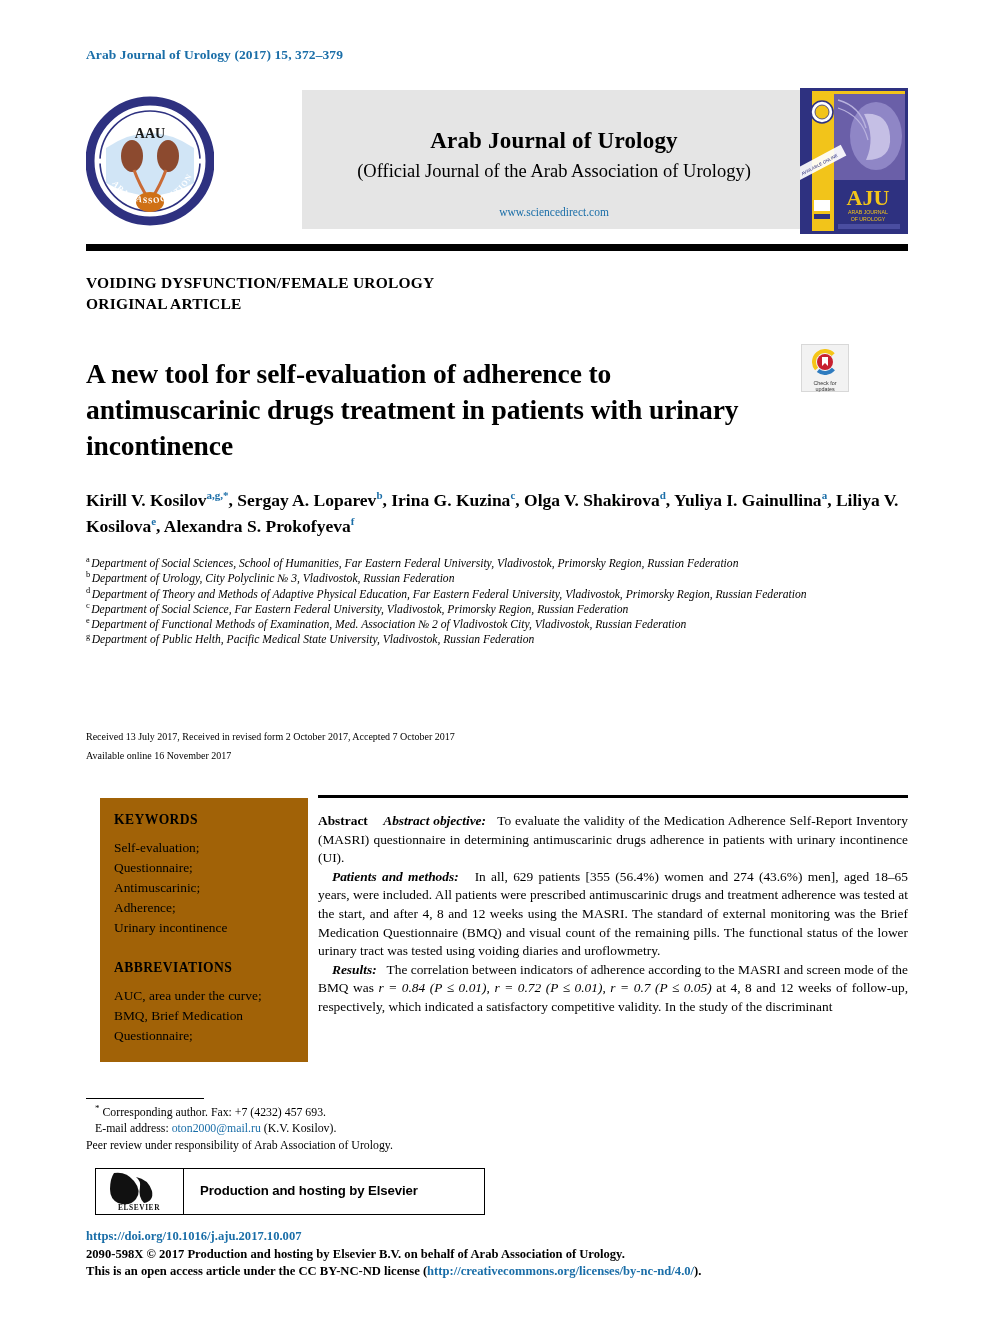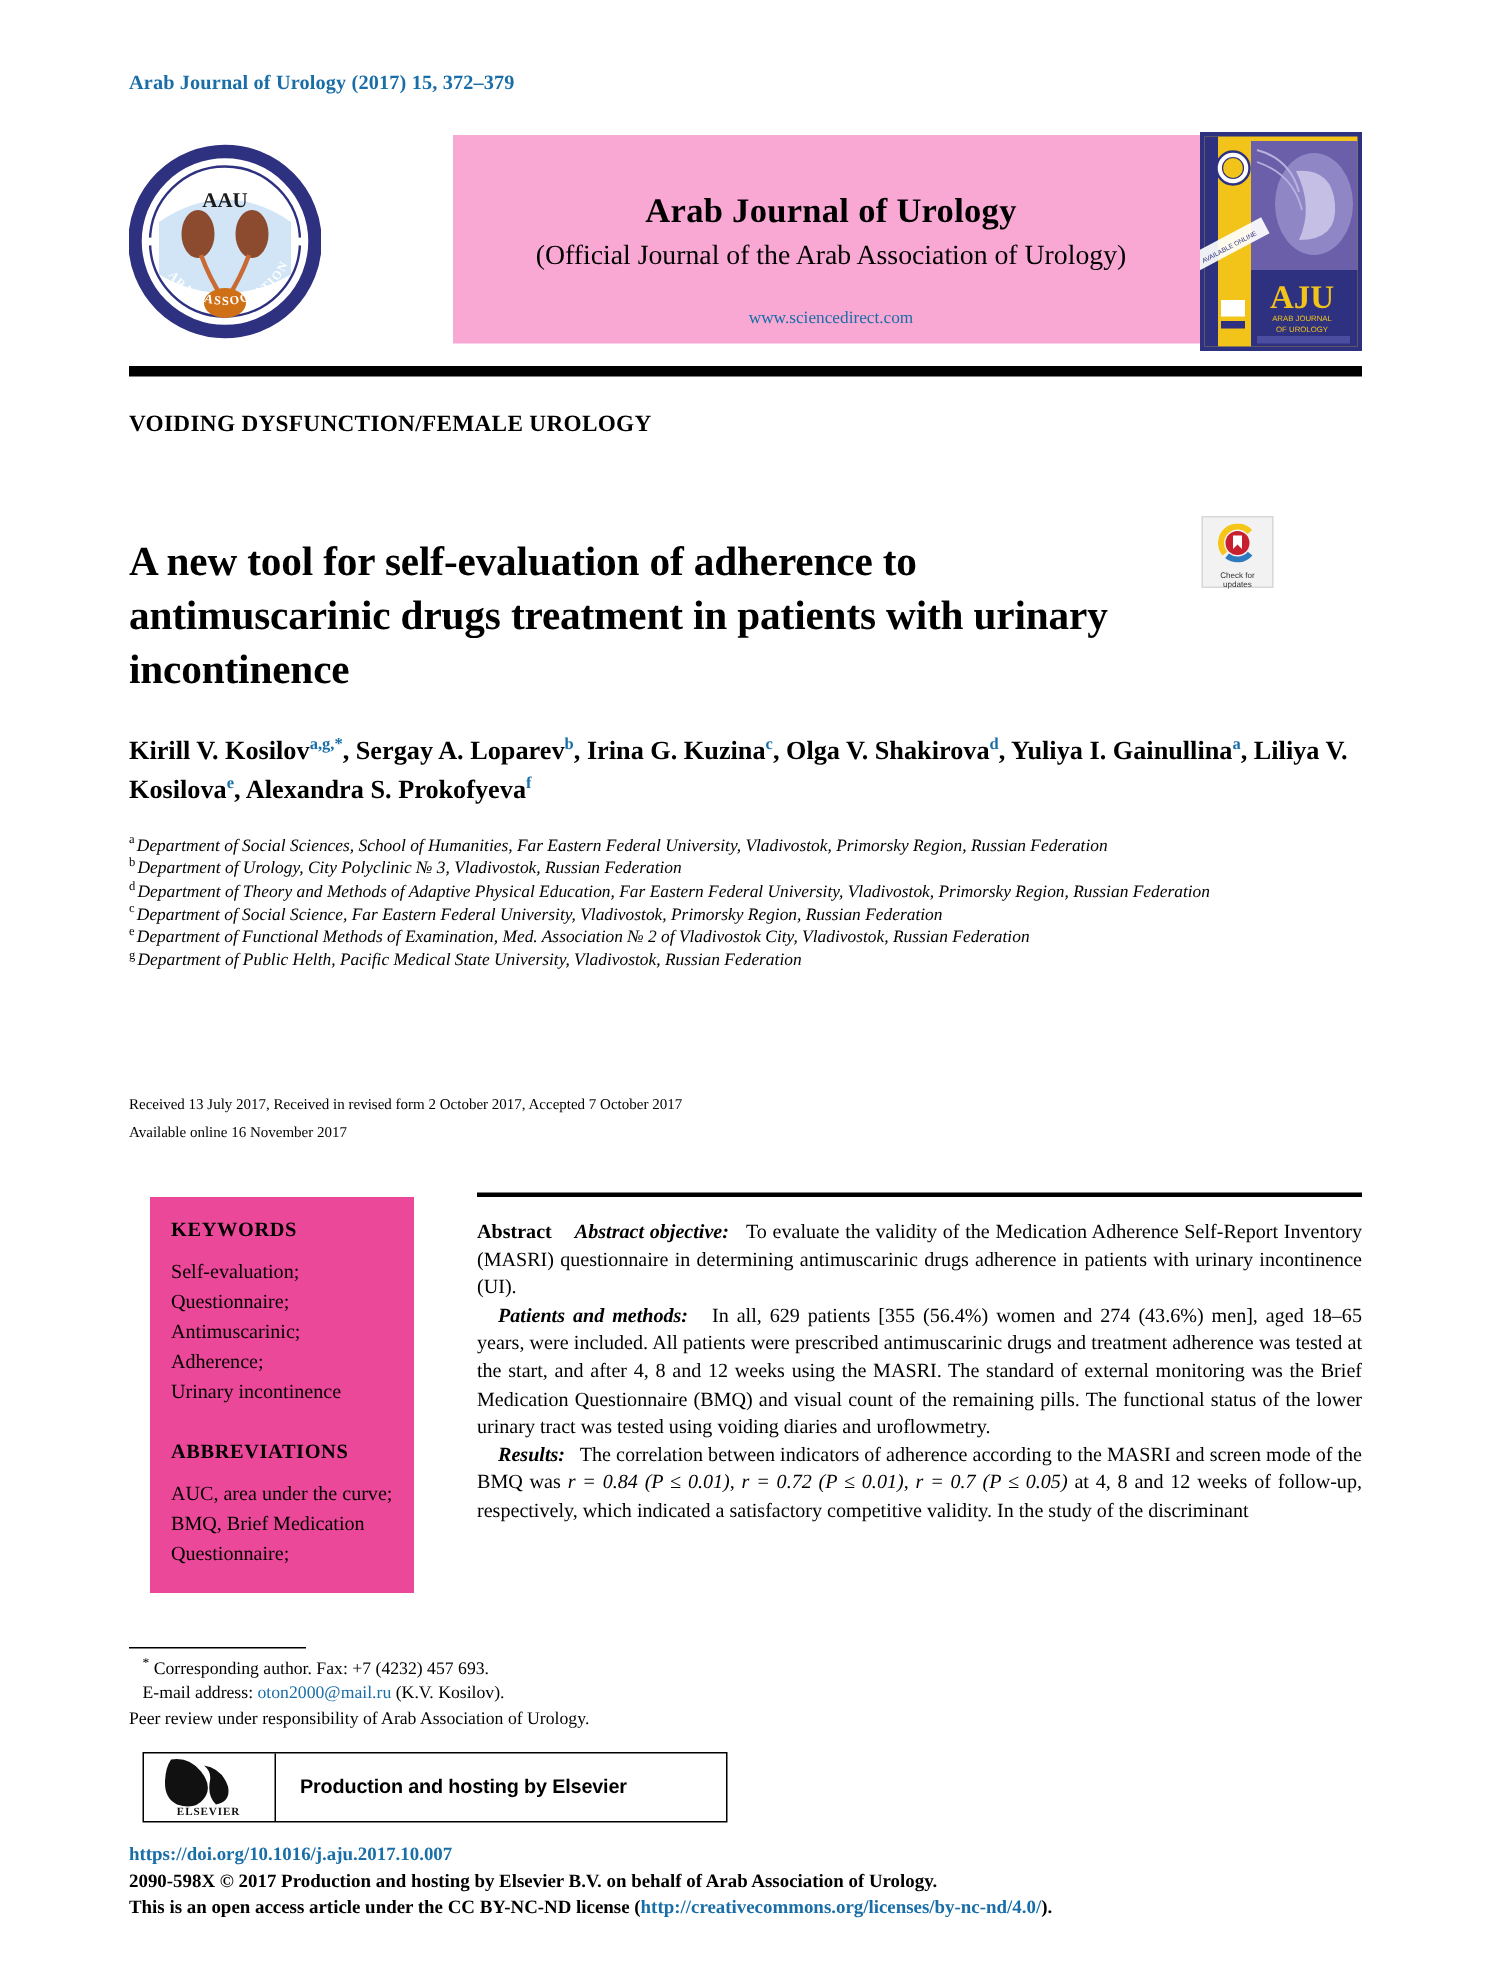--- a/index.html
+++ b/index.html
@@ -46,21 +46,21 @@
     left: 0; top: 0;
     width: 128px;
     height: 146px;
   }
   .banner {
     position: absolute;
     left: 216px;
     top: 2px;
     width: 504px;
     height: 139px;
-    background: #f9a8d4;
+    background: #e5e5e5;
     text-align: center;
   }
   .banner-title {
     margin-top: 38px;
     font-size: 23px;
     font-weight: bold;
     letter-spacing: 0.2px;
   }
   .banner-sub {
     margin-top: 7px;
@@ -177,22 +177,22 @@
     width: 700px;
     font-size: 10px;
     line-height: 19px;
   }
 
   
   .kw-panel {
     position: absolute;
     left: 100px;
     top: 798px;
-    width: 176px;
-    background: #ec4899;
+    width: 208px;
+    background: #a16207;
     padding: 14px 14px 16px 14px;
     box-sizing: border-box;
   }
   .kw-head {
     font-size: 13.6px;
     font-weight: bold;
     letter-spacing: 0.4px;
     margin-bottom: 10px;
   }
   .kw-list {
@@ -378,20 +378,21 @@
         <rect x="14" y="112" width="16" height="11" fill="#ffffff"></rect>
         <rect x="14" y="126" width="16" height="5" fill="#2e3180"></rect>
       </svg>
     </div>
   </div>
 
   <div class="rule-thick"></div>
 
   <div class="section-head">
     <div>VOIDING DYSFUNCTION/FEMALE UROLOGY</div>
+    <div>ORIGINAL ARTICLE</div>
   </div>
 
   <h1 class="title">A new tool for self-evaluation of adherence to antimuscarinic drugs treatment in patients with urinary incontinence</h1>
 
   <div class="crossmark">
     <svg width="26" height="26" viewBox="0 0 26 26" style="margin-top:4px">
       <circle cx="13" cy="13" r="11" fill="none" stroke="#f5c518" stroke-width="4" stroke-dasharray="34 35" transform="rotate(140 13 13)"></circle>
       <circle cx="13" cy="13" r="11" fill="none" stroke="#2e7bbf" stroke-width="4" stroke-dasharray="17 52" transform="rotate(40 13 13)"></circle>
       <circle cx="13" cy="13" r="8" fill="#c8202f"></circle>
       <path d="M10 8 h6 v9 l-3 -3 l-3 3 z" fill="#ffffff"></path>

